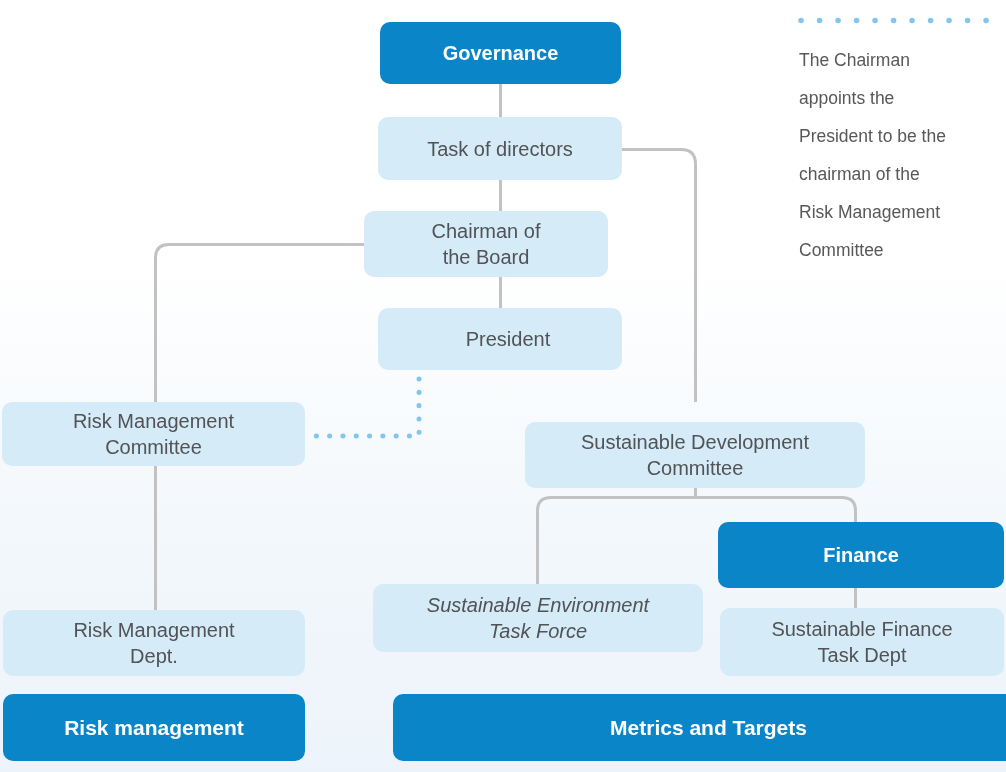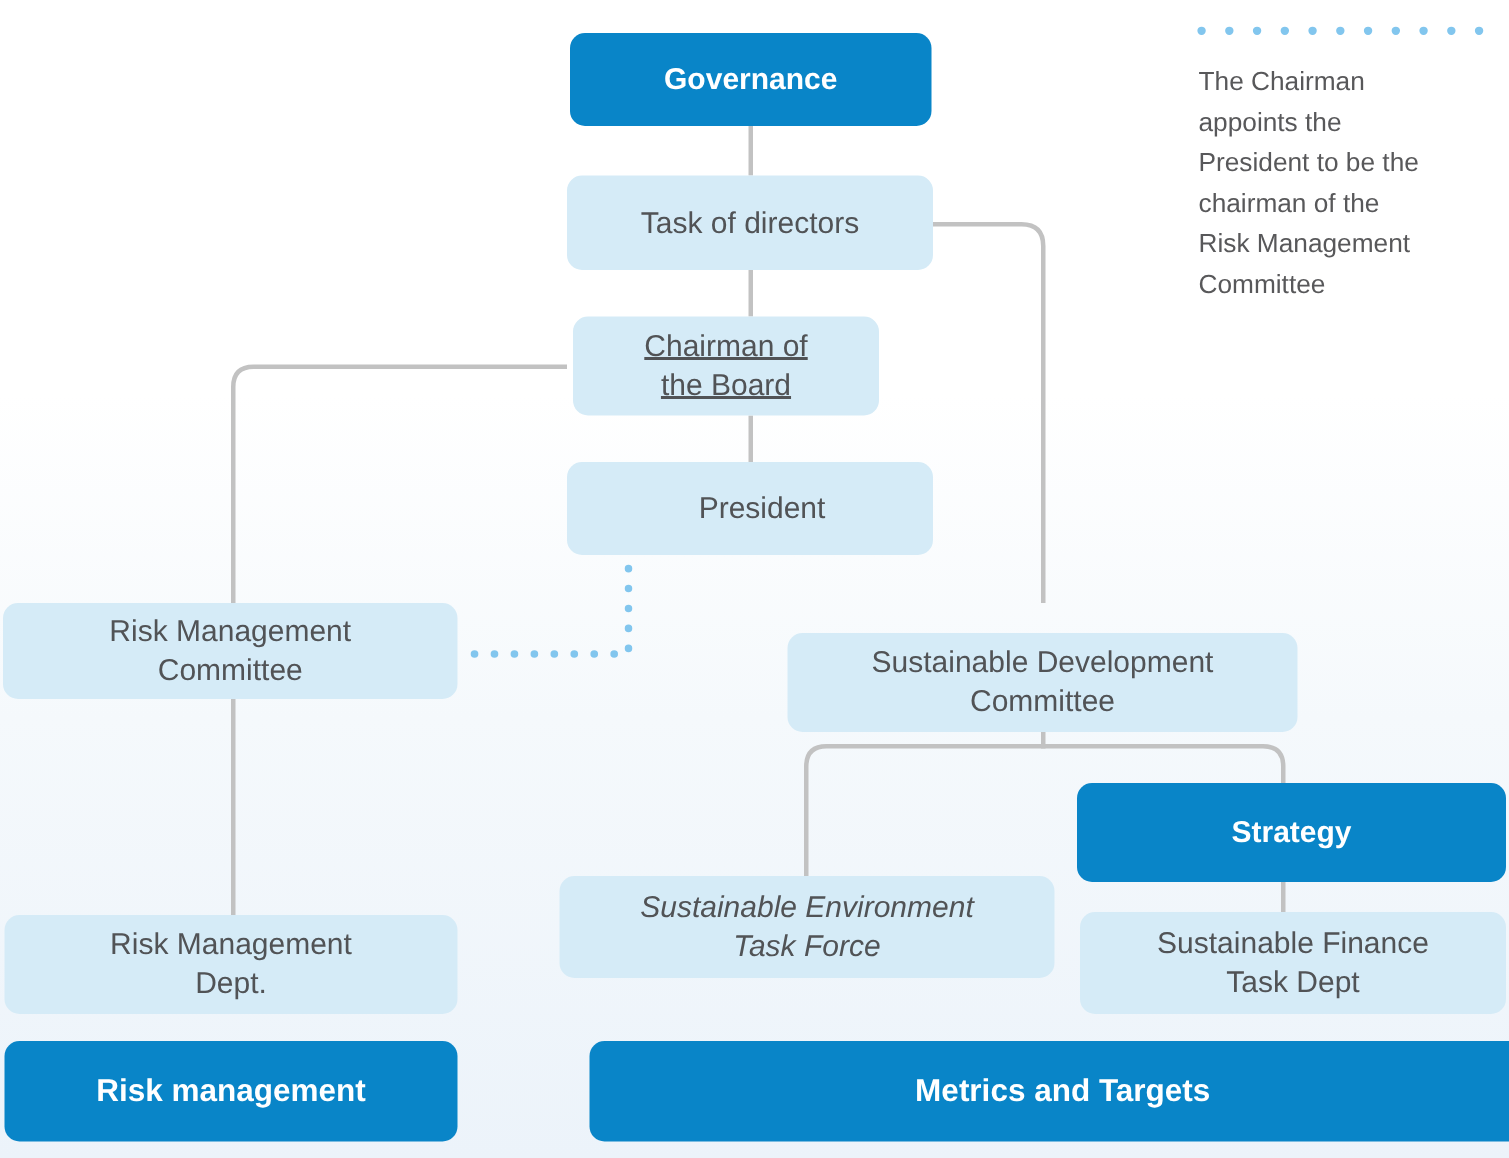--- a/index.html
+++ b/index.html
@@ -63,37 +63,37 @@
     color:#ffffff;
     font-size:21px;
     font-weight:700;
     border-radius:10px;
     box-sizing:border-box;
   }
   .node-label,.bar-label{white-space:pre-line;}
   
   #node-governance{left:380px;top:22px;width:241px;height:62px;}
   #node-board{left:378px;top:117px;width:244px;height:63px;}
-  #node-chairman{left:382px;top:211px;width:204px;height:66px;text-decoration:underline;}
+  #node-chairman{left:364px;top:211px;width:244px;height:66px;}
   #node-president{left:378px;top:308px;width:244px;height:62px;padding-left:16px;}
   #node-risk-committee{left:2px;top:402px;width:303px;height:64px;}
   #node-sustain-committee{left:525px;top:402px;width:340px;height:66px;margin-top:20px;}
   #node-strategy{left:718px;top:522px;width:286px;height:66px;}
   #node-risk-dept{left:3px;top:610px;width:302px;height:66px;}
   #node-env-taskforce{left:373px;top:584px;width:330px;height:68px;font-style:italic;}
   #node-fin-taskforce{left:720px;top:608px;width:284px;height:68px;}
   #bar-risk{left:3px;top:694px;width:302px;height:67px;}
   #bar-metrics{left:373px;top:694px;width:631px;height:67px;margin-left:20px;}
   #annotation{
     position:absolute;
     left:799px;top:41px;width:207px;
     z-index:1;
     color:var(--annotation-gray);
     font-size:17.5px;
-    line-height:27px;
+    line-height:38px;
     white-space:pre-line;
   }
 </style>
 </head>
 <body>
 
 <div id="stage">
 
   <svg id="wires" viewBox="0 0 1006 772" xmlns="http://www.w3.org/2000/svg">
 
@@ -131,21 +131,21 @@
     <span class="node-label">Risk Management
 Committee</span>
   </div>
 
   <div class="node node-light" id="node-sustain-committee">
     <span class="node-label">Sustainable Development
 Committee</span>
   </div>
 
   <div class="node node-dark" id="node-strategy">
-    <span class="node-label">Strategy</span>
+    <span class="node-label">Finance</span>
   </div>
 
   <div class="node node-light" id="node-risk-dept">
     <span class="node-label">Risk Management
 Dept.</span>
   </div>
 
   <div class="node node-light" id="node-env-taskforce">
     <span class="node-label">Sustainable Environment
 Task Force</span>

